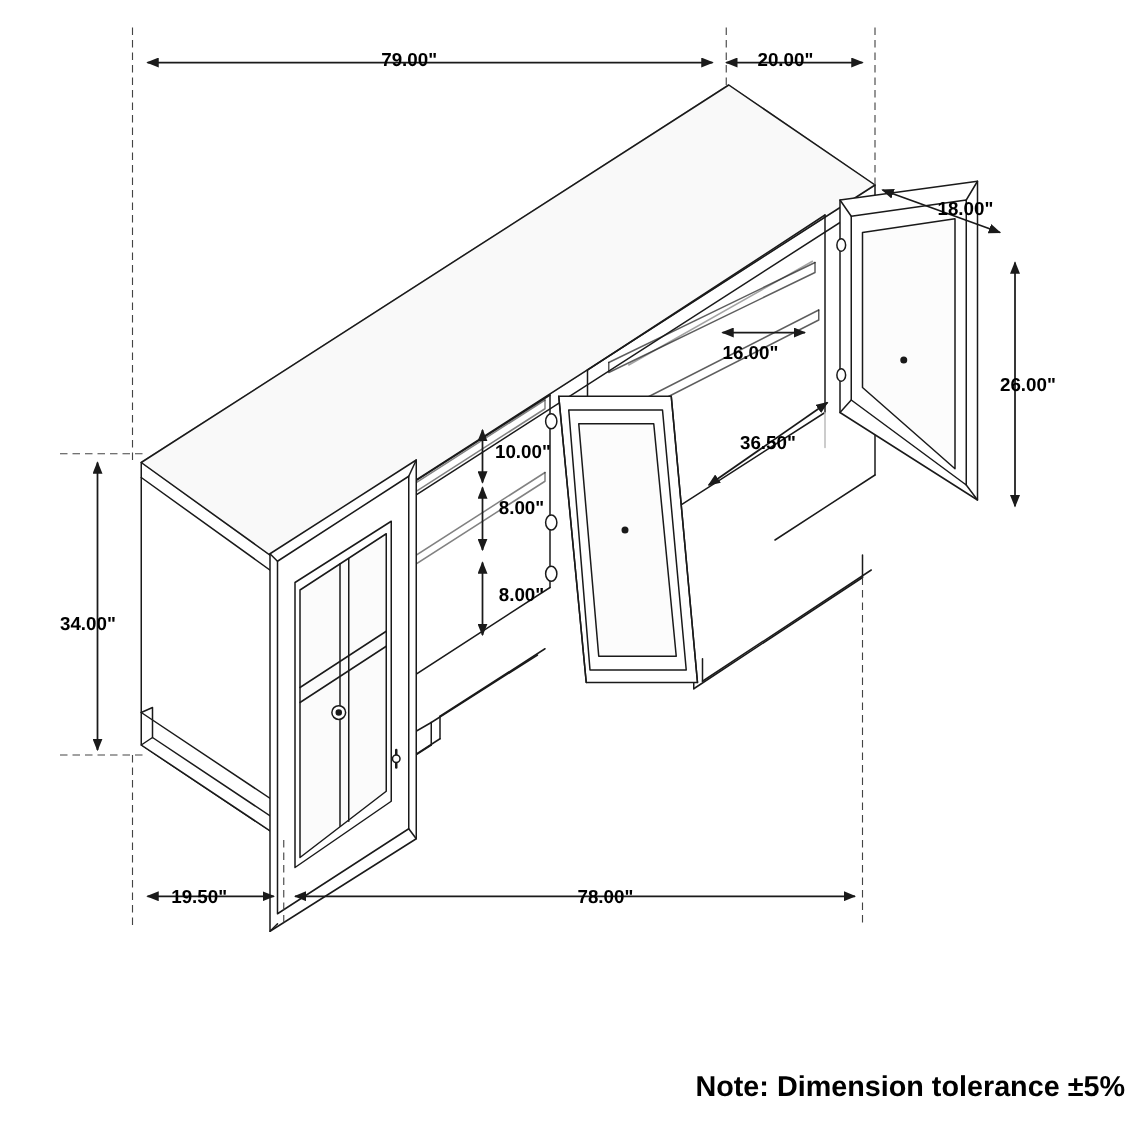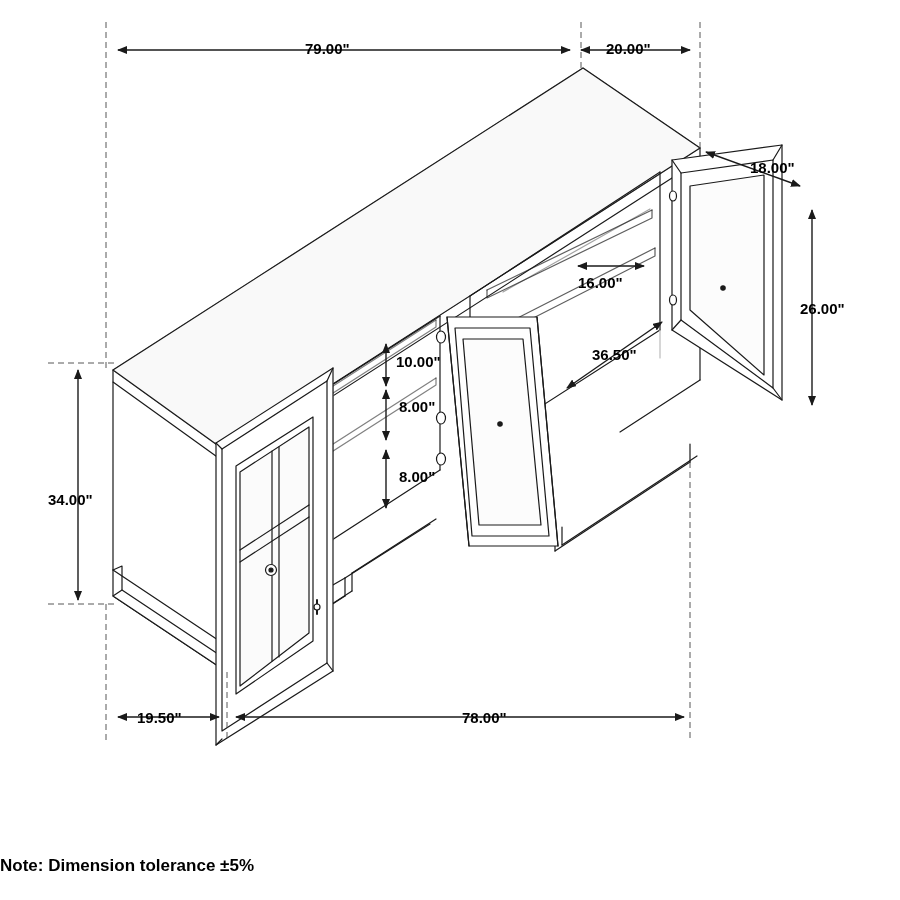--- a/index.html
+++ b/index.html
@@ -34,23 +34,23 @@
     font-weight: bold;
     color: #000000;
     white-space: nowrap;
     letter-spacing: 0px;
   }
   .note {
     position: absolute;
     left: 0;
     right: 0;
     top: 856px;
-    text-align: left;
+    text-align: right;
     font-family: "Liberation Sans", sans-serif;
-    font-size: 17px;
+    font-size: 23px;
     font-weight: bold;
     color: #000000;
   }
 </style>
 </head>
 <body>
 
 <div id="stage">
 
   <svg id="drawing" viewBox="0 0 900 900">

